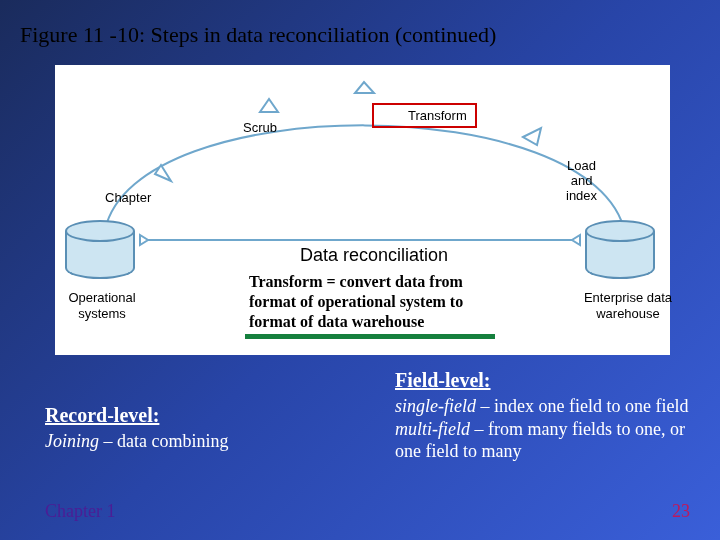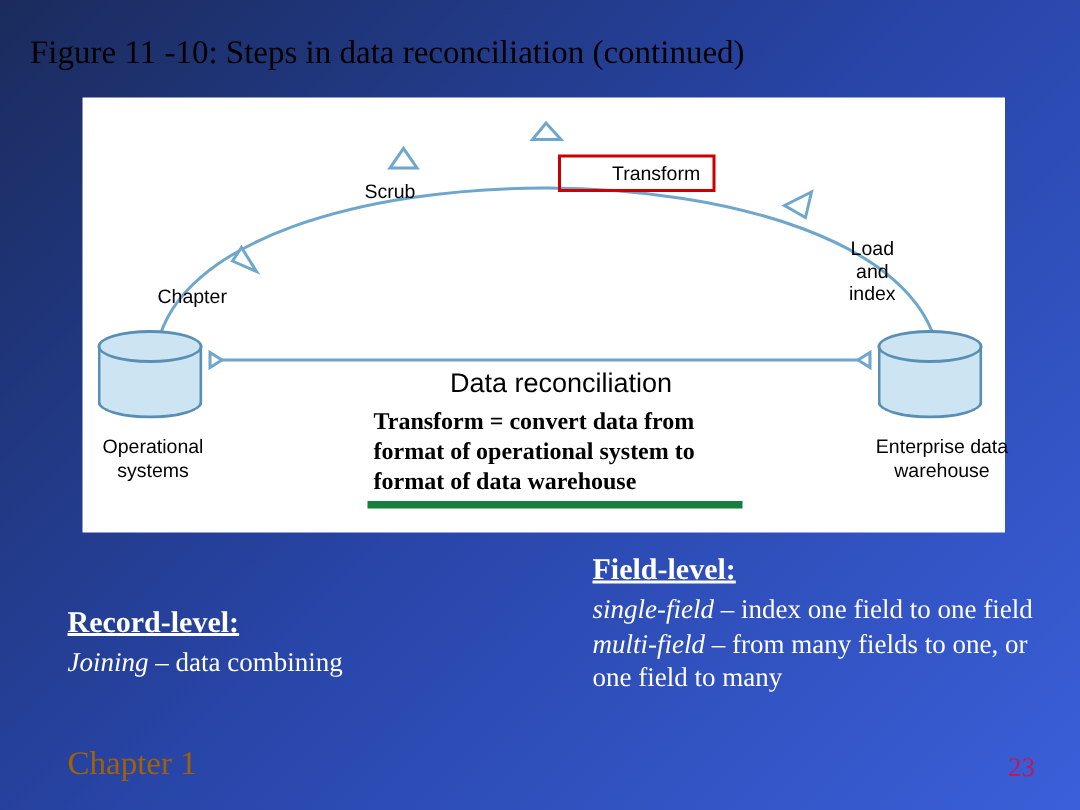--- a/index.html
+++ b/index.html
@@ -106,22 +106,22 @@
     line-height: 1.25;
   }
   .col-left { left: 45px; top: 362px; width: 320px; margin-top: 41px; }
   .col-right { left: 395px; top: 368px; width: 300px; }
   .hdr { font-weight: bold; text-decoration: underline; font-size: 20px; margin-bottom: 2px; }
   .ital { font-style: italic; }
   .footer-left {
     position: absolute;
     left: 45px;
     bottom: 18px;
-    color: #a16207;
-    font-size: 22px;
+    color: #4c1d95;
+    font-size: 18px;
   }
   .footer-right {
     position: absolute;
     right: 30px;
     bottom: 18px;
     color: #be185d;
     font-size: 18px;
     margin-top: 28px;
   }
 </style>

